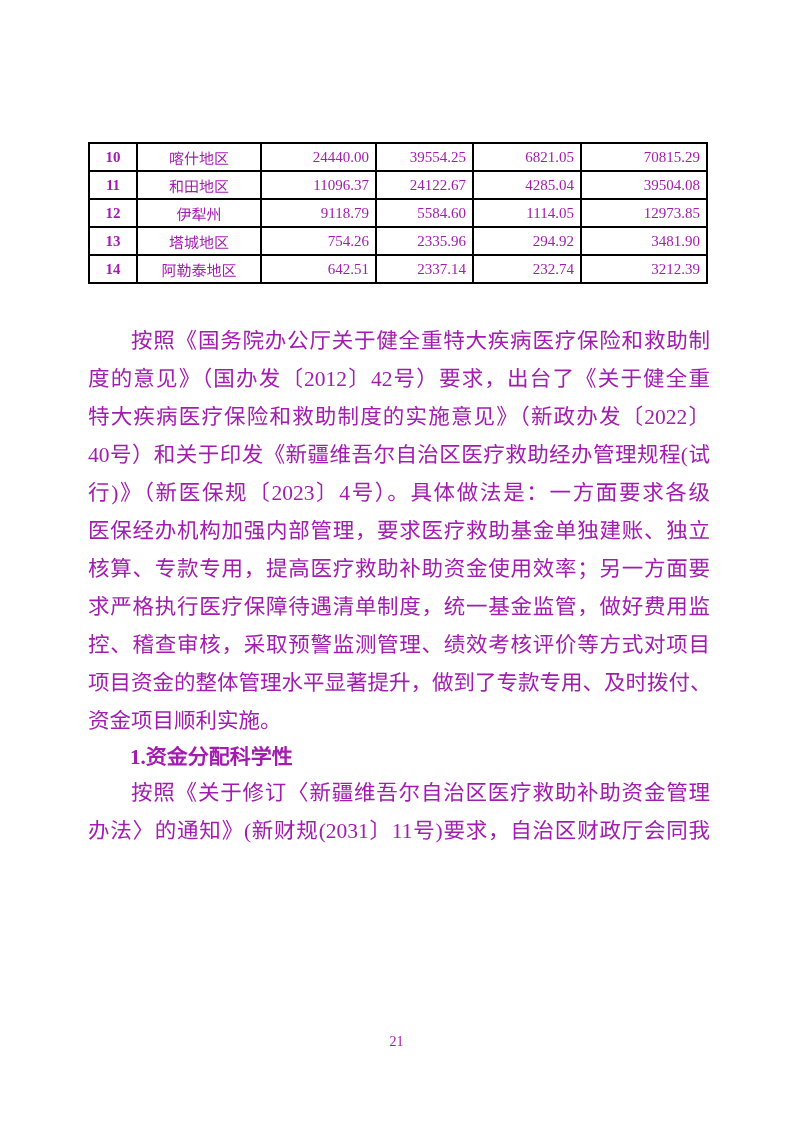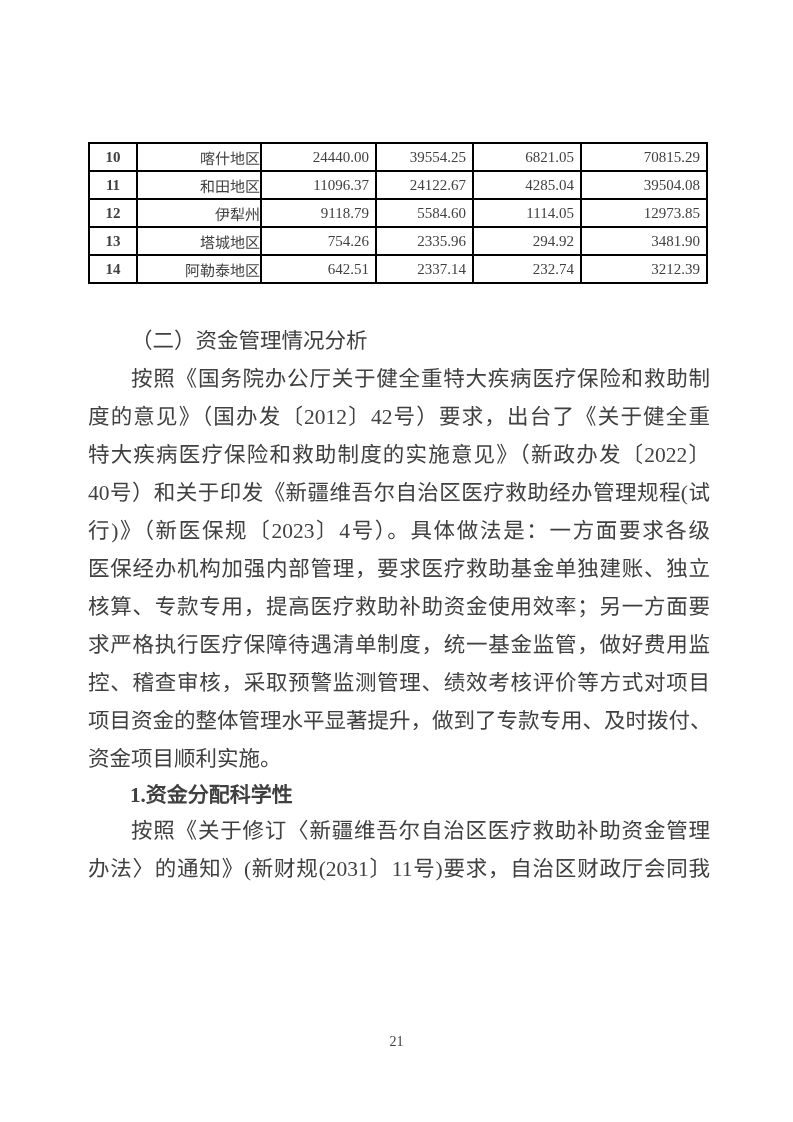--- a/index.html
+++ b/index.html
@@ -5,21 +5,21 @@
   html, body {
     margin: 0;
     padding: 0;
     background: #ffffff;
   }
   .page {
     position: relative;
     width: 793px;
     height: 1122px;
     background: #ffffff;
-    color: #404040;
+    color: #a21caf;
     font-family: "Liberation Serif", "DejaVu Serif", serif;
     overflow: hidden;
   }
 
   
   .data-table {
     position: absolute;
     left: 88px;
     top: 142px;
     width: 618px;
@@ -34,21 +34,21 @@
     vertical-align: middle;
     overflow: hidden;
     white-space: nowrap;
   }
   .cell-idx {
     text-align: center;
     font-weight: bold;
     font-size: 14px;
   }
   .cell-region {
-    text-align: right;
+    text-align: center;
     font-size: 15.5px;
   }
   .cell-num {
     text-align: right;
     padding-right: 6px !important;
   }
 
   
   .content {
     position: absolute;
@@ -140,21 +140,20 @@
         <td class="cell-region">阿勒泰地区</td>
         <td class="cell-num">642.51</td>
         <td class="cell-num">2337.14</td>
         <td class="cell-num">232.74</td>
         <td class="cell-num">3212.39</td>
       </tr>
     </tbody>
   </table>
 
   <div class="content">
-    <div class="line section-heading">（二）资金管理情况分析</div>
 
     <div class="line just indent">按照《国务院办公厅关于健全重特大疾病医疗保险和救助制</div>
     <div class="line just">度的意见》（国办发〔2012〕42号）要求，出台了《关于健全重</div>
     <div class="line just">特大疾病医疗保险和救助制度的实施意见》（新政办发〔2022〕</div>
     <div class="line just">40号）和关于印发《新疆维吾尔自治区医疗救助经办管理规程(试</div>
     <div class="line just">行)》（新医保规〔2023〕4号）。具体做法是：一方面要求各级</div>
     <div class="line just">医保经办机构加强内部管理，要求医疗救助基金单独建账、独立</div>
     <div class="line just">核算、专款专用，提高医疗救助补助资金使用效率；另一方面要</div>
     <div class="line just">求严格执行医疗保障待遇清单制度，统一基金监管，做好费用监</div>
     <div class="line just">控、稽查审核，采取预警监测管理、绩效考核评价等方式对项目</div>

